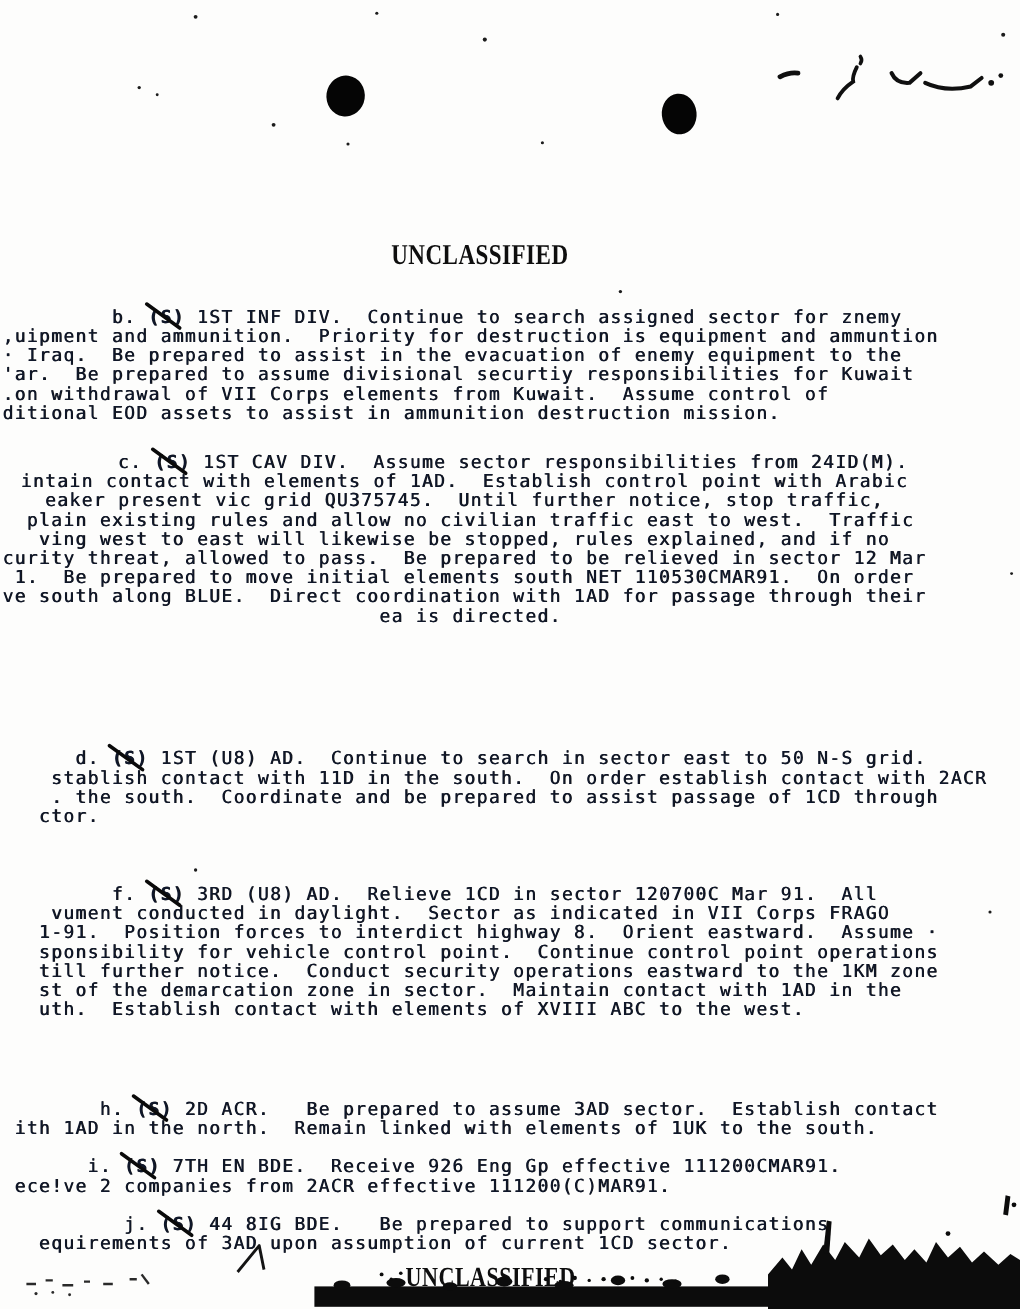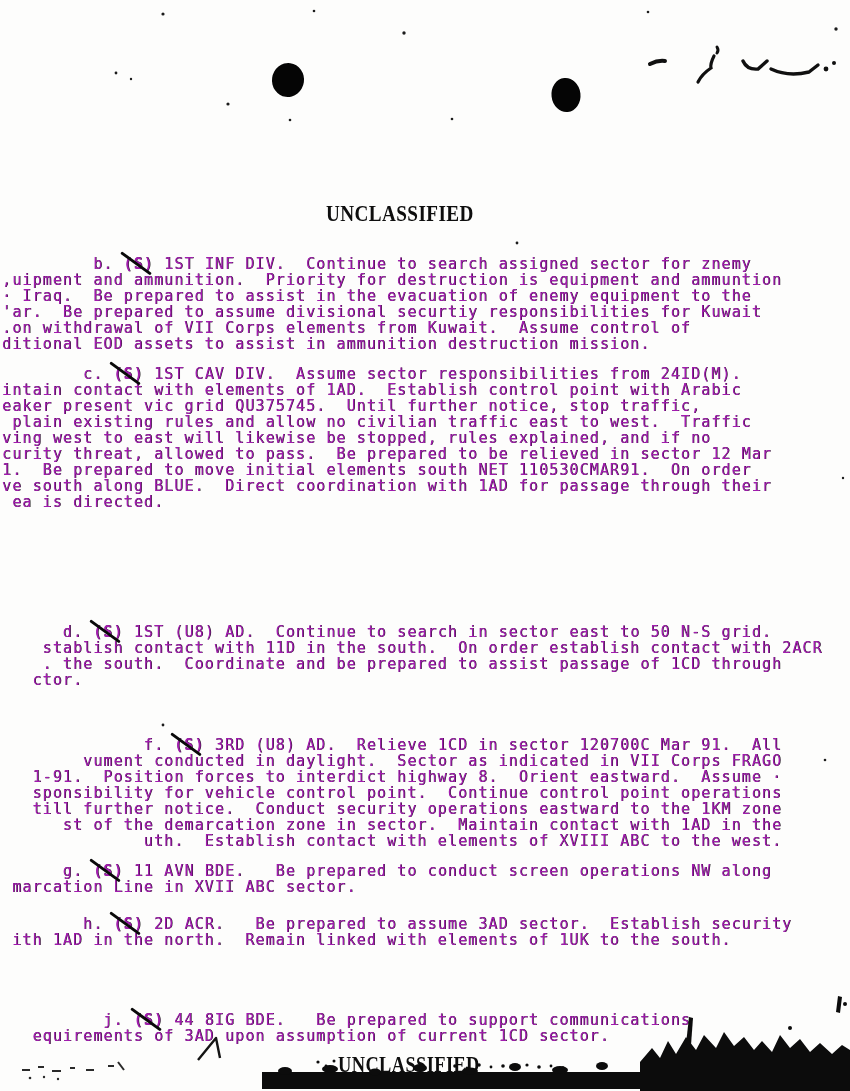--- a/index.html
+++ b/index.html
@@ -10,29 +10,29 @@
     overflow:hidden;
     font-family:"DejaVu Sans Mono", monospace;
   }
   
   .para{
     position:absolute;
     left:2px;
     font-size:15px;
     line-height:16px;
     letter-spacing:1.1px;
-    color:#a21caf;
+    color:#0f172a;
     white-space:pre;
     text-shadow:0.5px 0 0 #161616;
   }
   .para-b{top:256px;}
-  .para-c{top:366px;}
+  .para-c{top:377px;text-align:center;}
   .para-d{top:584px;margin-top:40px;}
   .para-e{top:667px;}
-  .para-f{top:737px;text-align:right;}
+  .para-f{top:737px;}
   .para-g{top:863px;}
   .para-h{top:916px;}
   .para-i{top:964px;}
   .para-j{top:1012px;}
   
   .cls-mark{position:relative;font-weight:bold;}
   .cls-mark::after{
     content:"";position:absolute;
     left:-3px;top:-4px;width:37px;height:3.2px;
     background:#0a0a0a;border-radius:2px;
@@ -83,26 +83,26 @@
 
 
   <div class="para para-f"><span>         f. </span><span class="cls-mark">(S)</span><span> 3RD (U8) AD.  Relieve 1CD in sector 120700C Mar 91.  All
     vument conducted in daylight.  Sector as indicated in VII Corps FRAGO
    1-91.  Position forces to interdict highway 8.  Orient eastward.  Assume ·
    sponsibility for vehicle control point.  Continue control point operations
    till further notice.  Conduct security operations eastward to the 1KM zone
    st of the demarcation zone in sector.  Maintain contact with 1AD in the
    uth.  Establish contact with elements of XVIII ABC to the west.</span></div>
 
-  <div class="para para-g"><span>      g. </span><span class="cls-mark">(S)</span><span> 11 AVN BDE.   Be prepared to conduct screen operations NW along
- marcation Line in XVII ABC sector.</span></div>
 
-  <div class="para para-h"><span>        h. </span><span class="cls-mark">(S)</span><span> 2D ACR.   Be prepared to assume 3AD sector.  Establish security
+  <div class="para para-h"><span>        h. </span><span class="cls-mark">(S)</span><span> 2D ACR.   Be prepared to assume 3AD sector.  Establish contact
  ith 1AD in the north.  Remain linked with elements of 1UK to the south.</span></div>
 
+  <div class="para para-i"><span>       i. </span><span class="cls-mark">(S)</span><span> 7TH EN BDE.  Receive 926 Eng Gp effective 111200CMAR91.
+ ece!ve 2 companies from 2ACR effective 111200(C)MAR91.</span></div>
 
   <div class="para para-j"><span>          j. </span><span class="cls-mark">(S)</span><span> 44 8IG BDE.   Be prepared to support communications
    equirements of 3AD upon assumption of current 1CD sector.</span></div>
 
   <div class="stamp stamp-bottom">UNCLASSIFIED</div>
 
   <svg class="decor" width="850" height="1091" viewBox="0 0 850 1091">
 
     <g>
       <ellipse cx="288" cy="80" rx="16" ry="17" fill="#050505" transform="rotate(8 288 80)"></ellipse>

